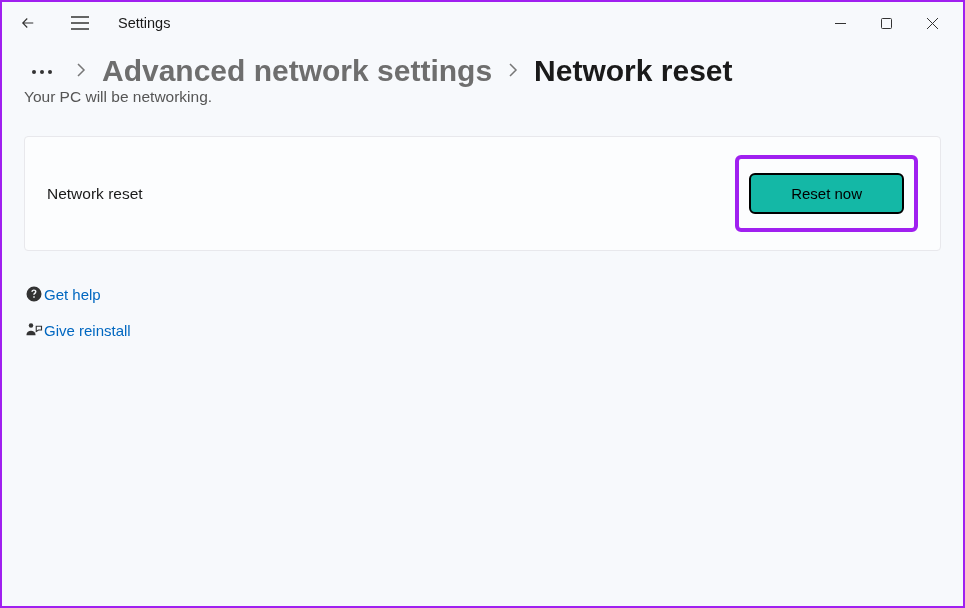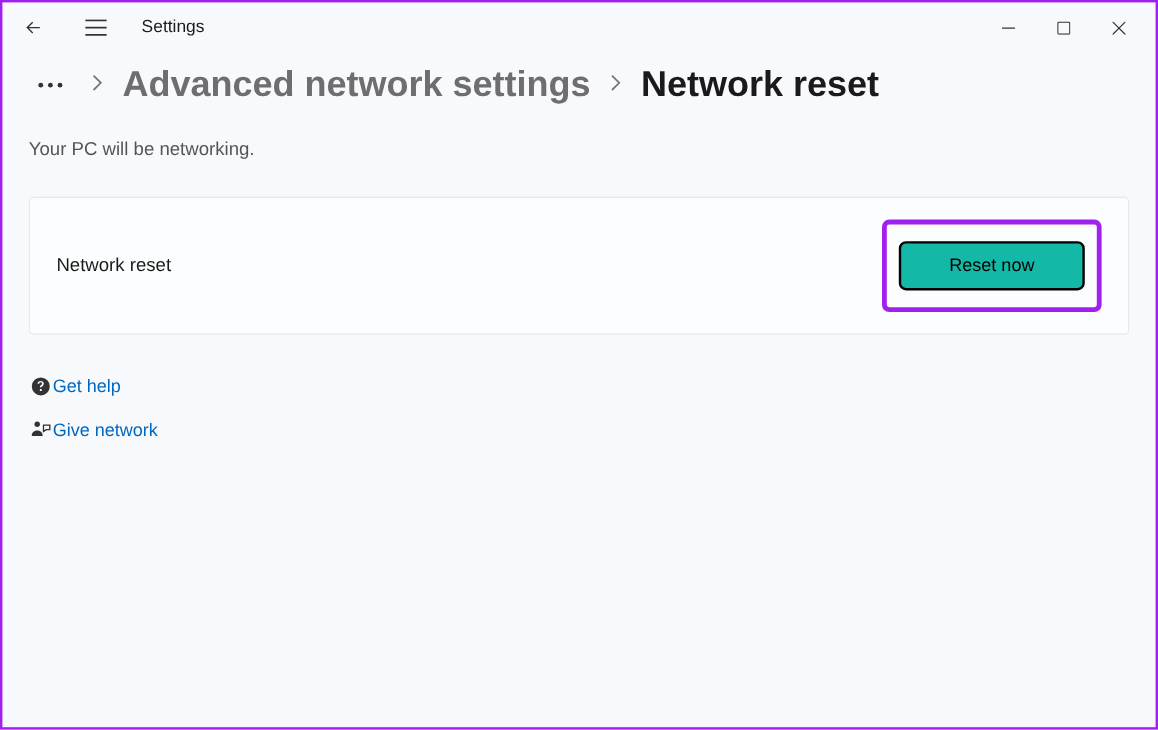--- a/index.html
+++ b/index.html
@@ -49,21 +49,20 @@
       justify-content: center;
       cursor: pointer;
     }
     .content {
       padding: 10px 22px 20px 22px;
     }
     .breadcrumb {
       display: flex;
       align-items: center;
       gap: 16px;
-      margin-bottom: 28px;
     }
     .breadcrumb-parent {
       font-size: 30px;
       font-weight: 600;
       color: #6e6e6e;
       cursor: pointer;
     }
     .breadcrumb-current {
       font-size: 30px;
       font-weight: 600;
@@ -216,15 +215,15 @@
   </div>
 
   <div class="link-row">
     <span class="link-icon">
       <svg width="18" height="18" viewBox="0 0 24 24" fill="#333">
           <circle cx="8" cy="6" r="3"></circle>
           <path d="M2 18c0-3 3-5 6-5s6 2 6 5v1H2v-1z"></path>
           <path d="M15 7h7v5h-4l-3 2V7z" fill="none" stroke="#333" stroke-width="1.5"></path>
         </svg>
     </span>
-    <span class="link-text">Give network</span>
+    <span class="link-text">Give reinstall</span>
   </div>
 </div>
 
 </body></html>

